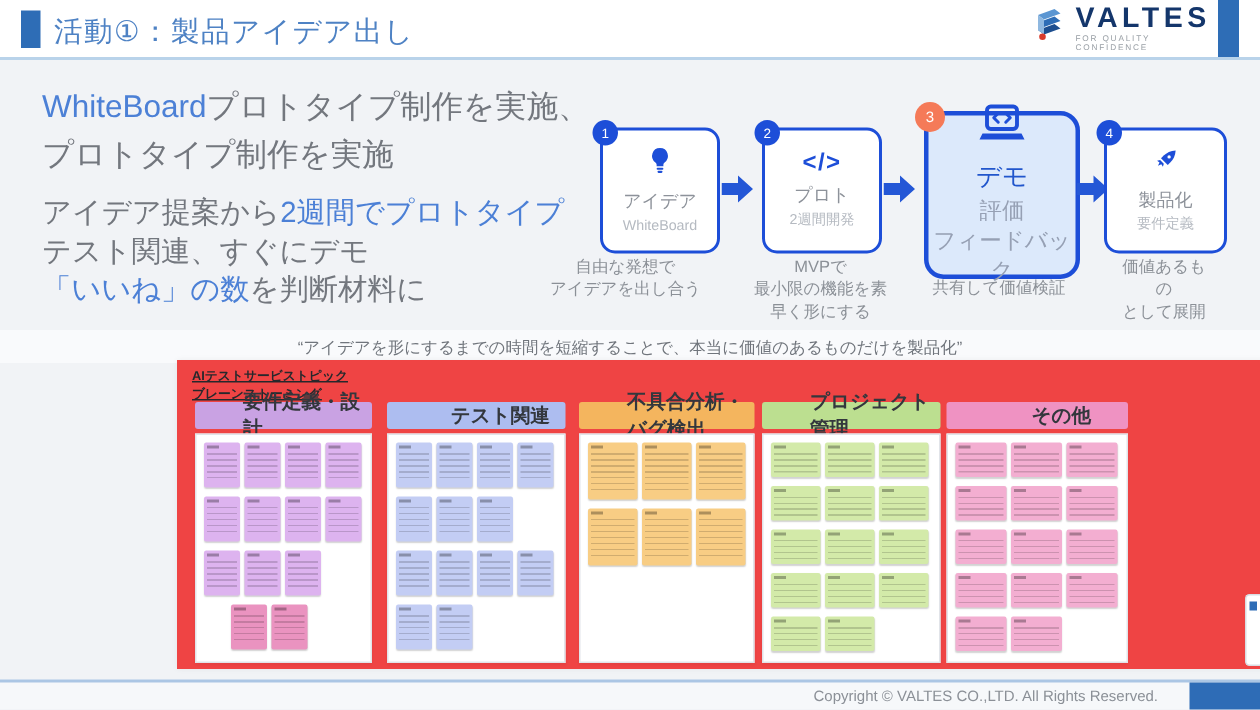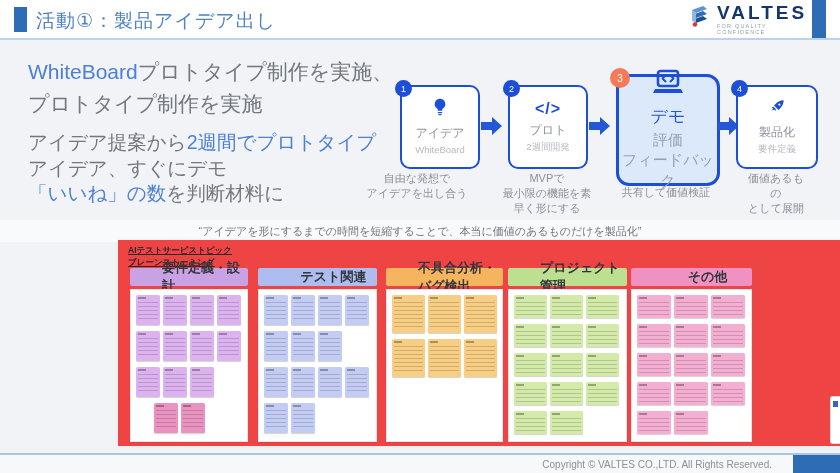--- a/index.html
+++ b/index.html
@@ -95,21 +95,21 @@
       <span class="logo-name">VALTES</span>
       <span class="logo-tagline">FOR QUALITY CONFIDENCE</span>
     </span>
   </div>
   <div class="logo-accent-bar"></div>
 
   <div class="intro">
     <p class="p1"><span class="accent-blue">WhiteBoard</span><span>プロトタイプ制作を実施、</span><br>
       <span>プロトタイプ制作を実施</span></p>
     <p class="p2"><span>アイデア提案から</span><span class="accent-blue">2週間でプロトタイプ</span><br>
-      <span>アイデア、すぐにデモ</span><br>
+      <span>テスト関連、すぐにデモ</span><br>
       <span class="accent-blue">「いいね」の数</span><span>を判断材料に</span></p>
   </div>
 
   <div class="step-card" style="left:400px;top:85px;width:76px;height:80px;">
     <div class="badge">1</div>
     <span>
       <svg width="18" height="20" viewBox="0 0 24 26" fill="#1d4ed8">
         <path d="M12 2a7 7 0 0 0-4.1 12.7c.7.5 1.1 1.3 1.1 2.1v1.2h6v-1.2c0-.8.4-1.6 1.1-2.1A7 7 0 0 0 12 2z"></path>
         <rect x="9" y="19.5" width="6" height="1.8" rx="0.9"></rect>
         <rect x="9.8" y="22.2" width="4.4" height="1.8" rx="0.9"></rect>

